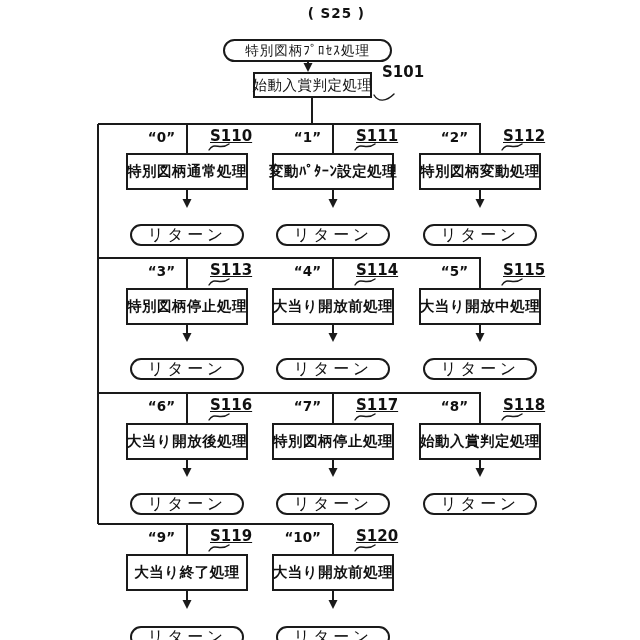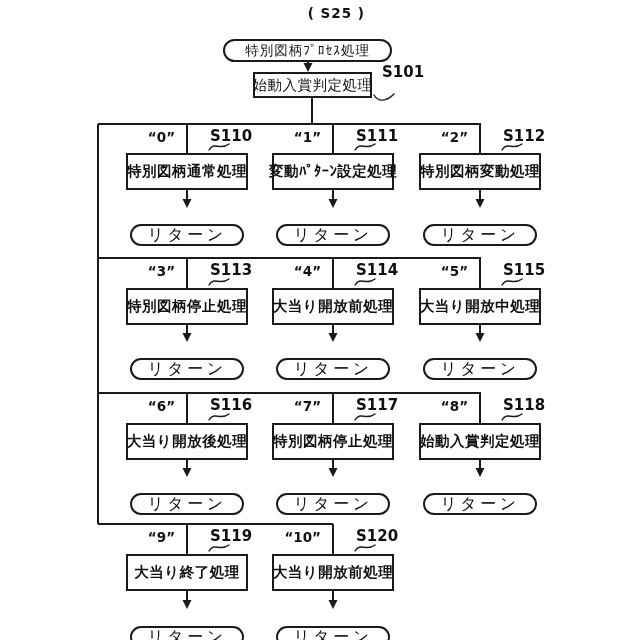--- a/index.html
+++ b/index.html
@@ -28,21 +28,21 @@
   .entry-box{left:253px;top:72px;width:119px;height:26px;}
   .step{
     position:absolute;font-size:15px;font-weight:bold;white-space:nowrap;
   }
   .entry-step{left:382px;top:63px;}
   .num{
     position:absolute;font-size:13.5px;font-weight:bold;width:60px;text-align:right;
     white-space:nowrap;
   }
   .cell .num {left:calc(var(--cx) - 72px); top:calc(var(--by) + 5px);}
-  .cell .step{left:calc(var(--cx) + 23px); top:calc(var(--by) + 3px);}
+  .cell .step{left:calc(var(--cx) + 23px); top:calc(var(--by) + 3px);text-decoration:underline;}
   .cell .pbox{left:calc(var(--cx) - 61px); top:var(--bt); width:122px; height:37px;font-weight:bold;}
   .cell .pill{left:calc(var(--cx) - 57px); top:var(--pt); width:114px; height:22px;
     font-size:16px;letter-spacing:3.5px;}
 </style>
 </head>
 <body>
 
 <div class="canvas">
 
   <svg class="wires" viewBox="0 0 640 640" aria-hidden="true">

